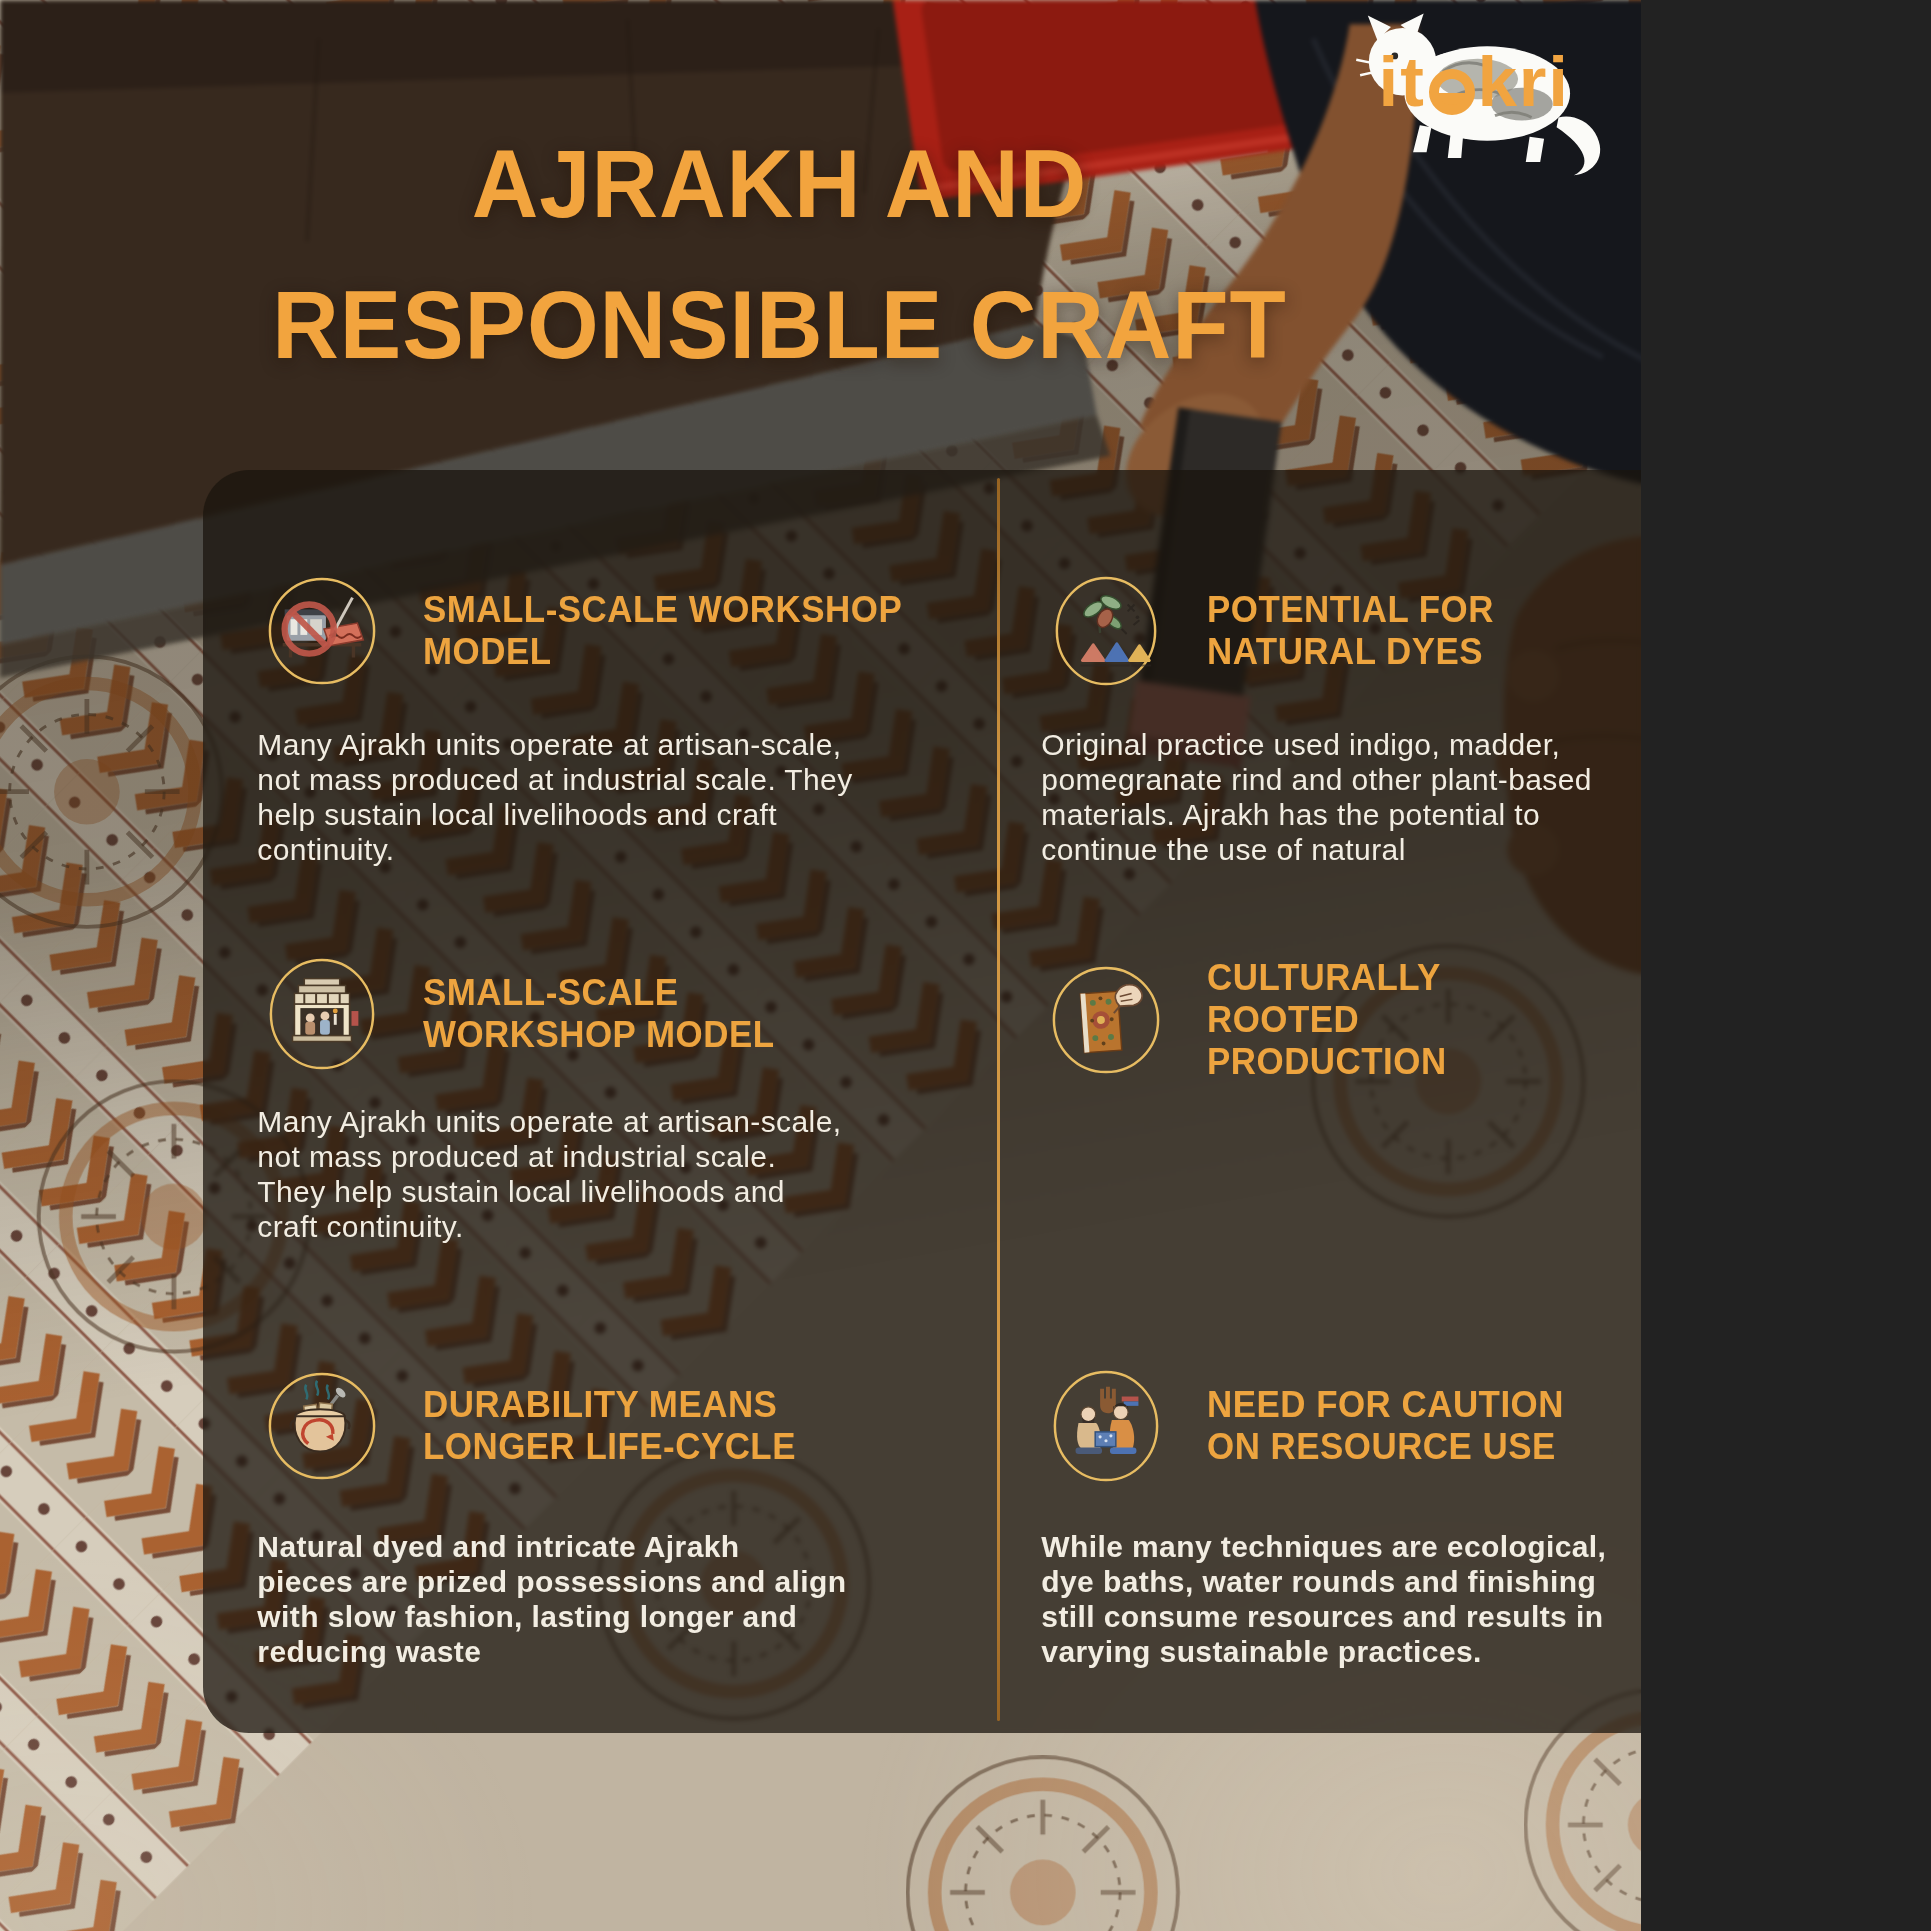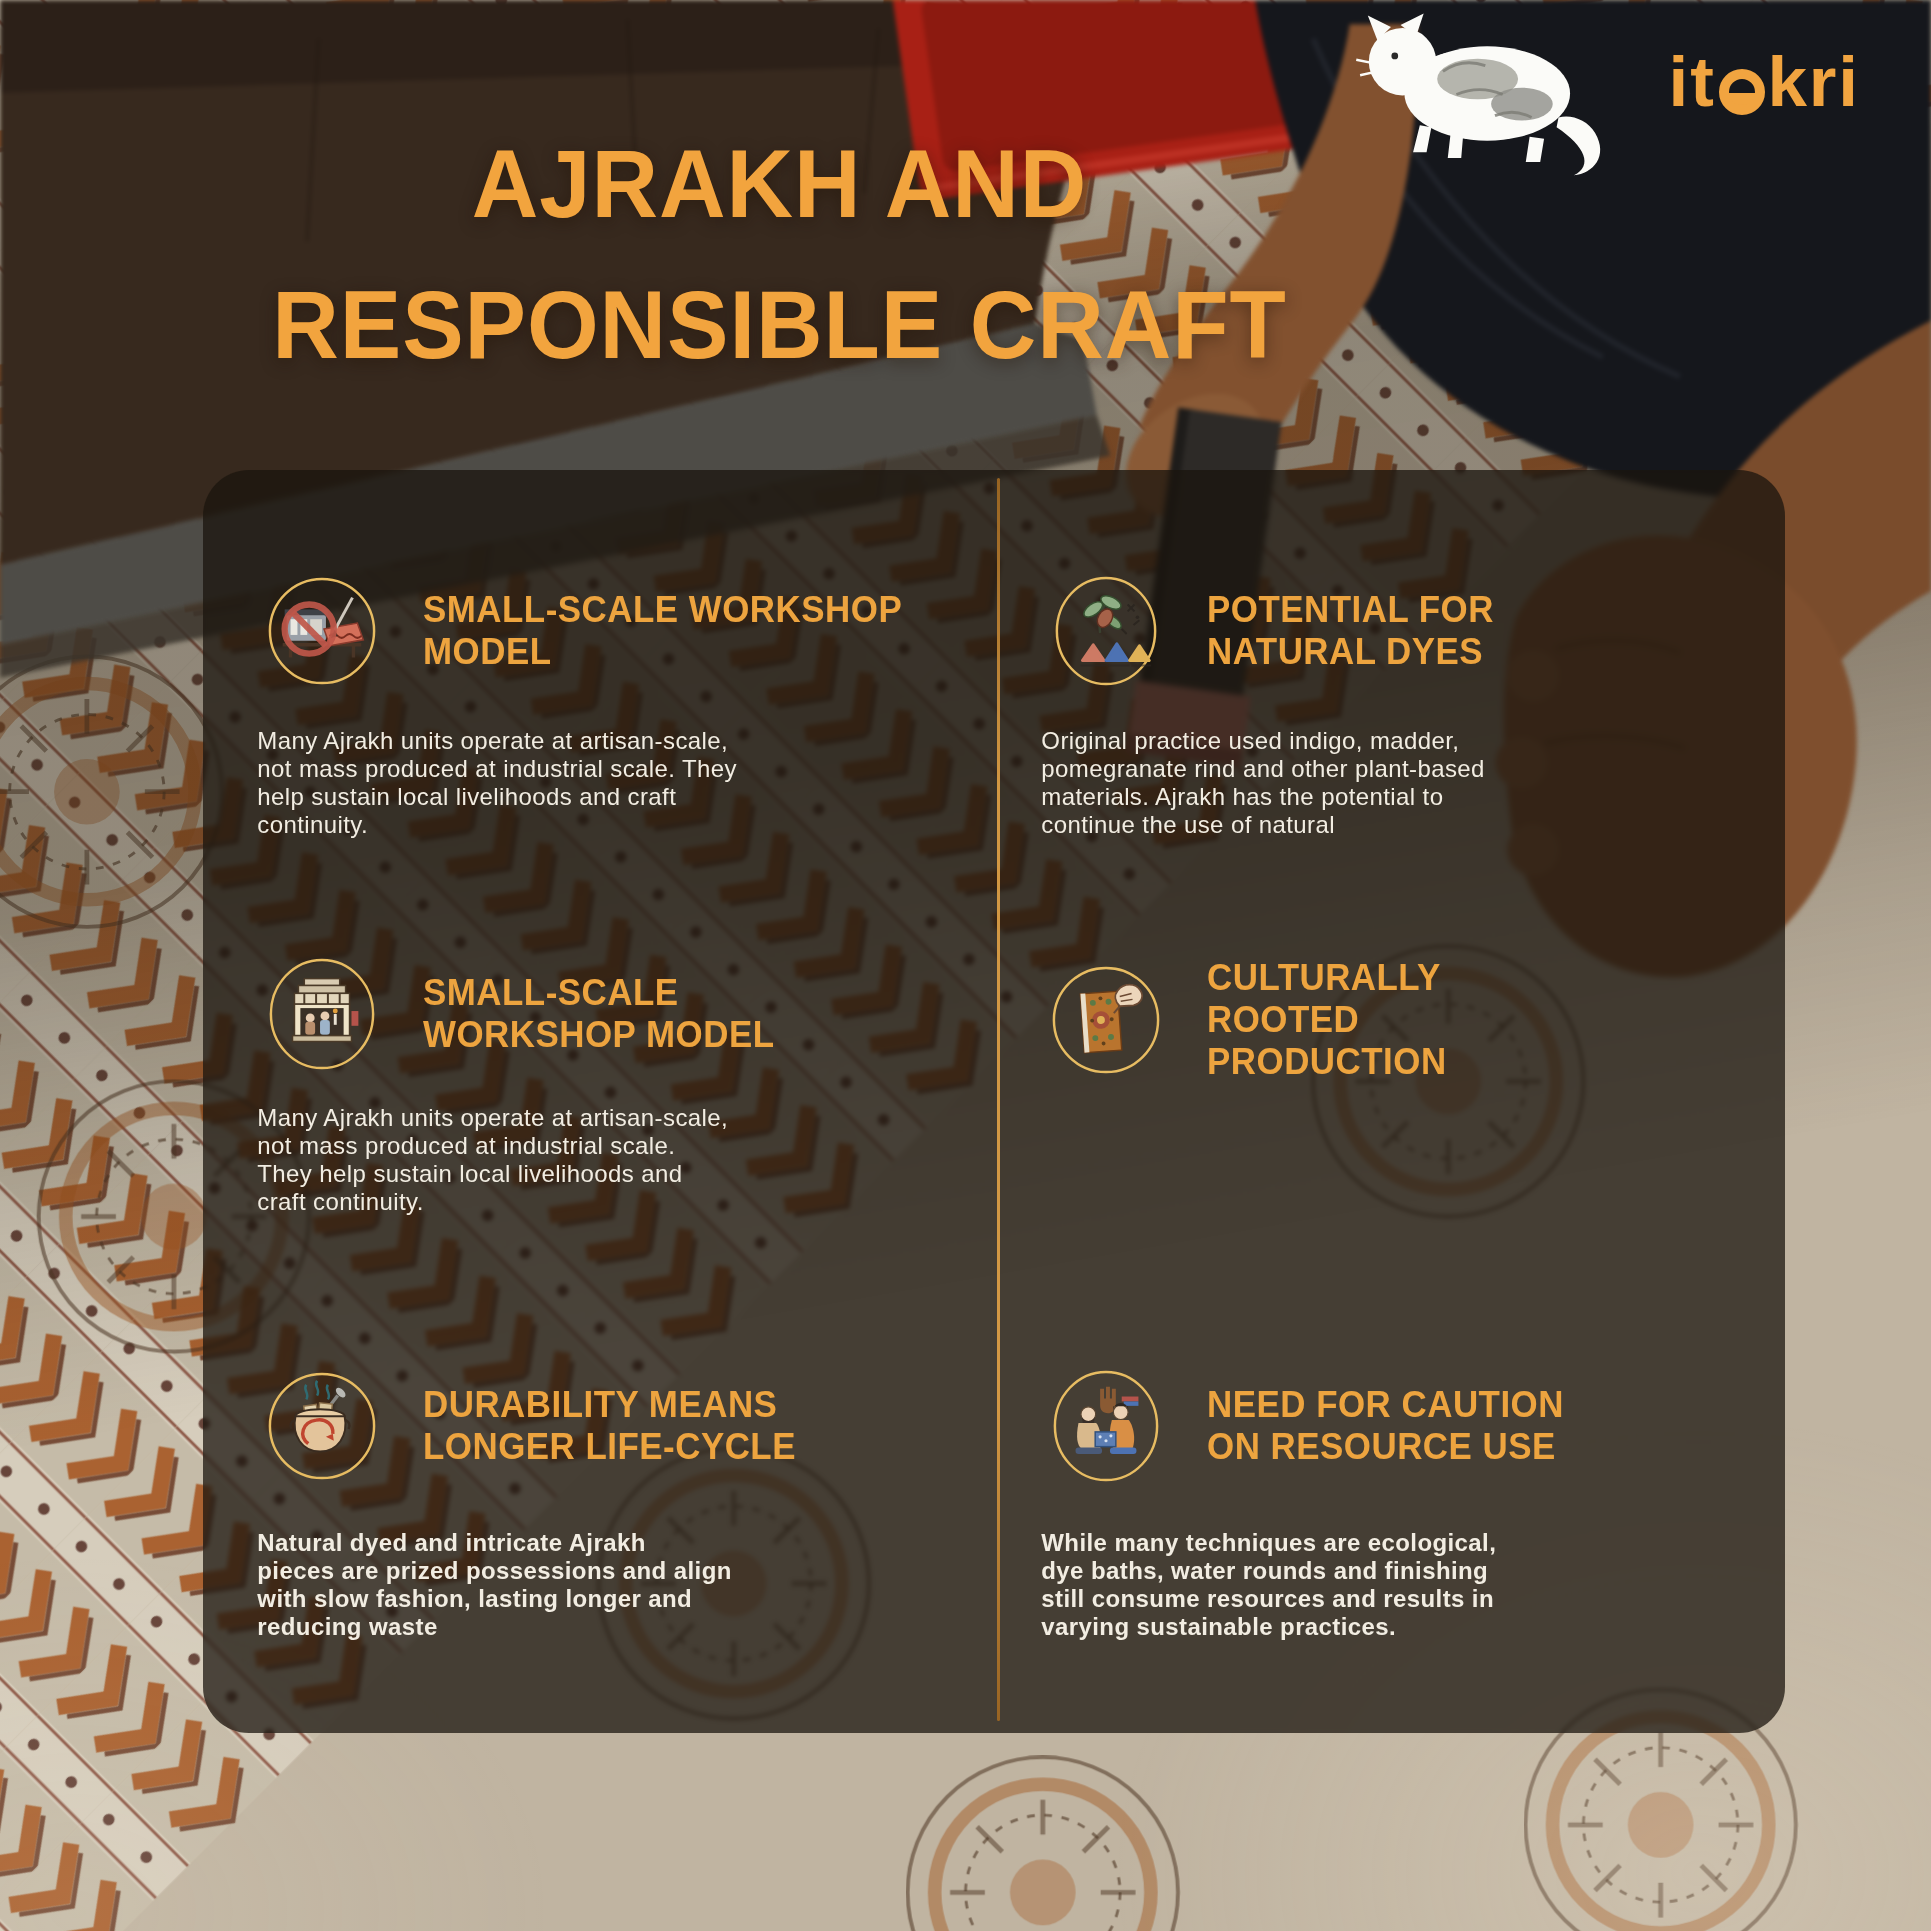--- a/index.html
+++ b/index.html
@@ -1,16 +1,16 @@
 <!DOCTYPE html>
 <html><head>
 <meta charset="utf-8">
 <style>
   html,body{margin:0;padding:0;background:#222;}
-  #canvas{position:relative;width:1931px;height:1931px;overflow:hidden;
+  #canvas{position:relative;width:1641px;height:1931px;overflow:hidden;
     background:#bdafa0;font-family:"Liberation Sans",sans-serif;}
   .abs{position:absolute;}
   svg{display:block;}
 
   
   #fabric-svg{position:absolute;inset:0;}
   #shade-1{position:absolute;inset:0;pointer-events:none;background:
     linear-gradient(170deg, rgba(26,20,12,0) 10%, rgba(36,28,17,.40) 25%,
       rgba(40,31,19,.38) 40%, rgba(30,24,14,.14) 53%, rgba(0,0,0,0) 64%),
     radial-gradient(ellipse 946px 734px at 88% 97%, rgba(255,243,222,.20), rgba(0,0,0,0) 62%),
@@ -42,21 +42,21 @@
     grid-template-columns:1fr 1fr;grid-template-rows:355px 384px 1fr;
     padding-top:104px;box-sizing:border-box;gap:28px;}
   .cell{padding-left:62px;box-sizing:border-box;}
   .cell.right{padding-left:41px;}
   .head{display:flex;align-items:center;gap:44px;}
   .icon{width:114px;height:114px;flex:0 0 auto;}
   .heading{color:#EDA43F;font-size:36px;font-weight:bold;line-height:1.16;
     letter-spacing:0.5px;white-space:pre-line;transform:scaleX(.97);
     transform-origin:left center;}
   .body{margin-top:39px;margin-left:-7.7px;max-width:753px;color:#F2EDE2;
-    font-size:24px;line-height:1.17;letter-spacing:0.4px;white-space:pre-line;}
+    font-size:30px;line-height:1.17;letter-spacing:0.4px;white-space:pre-line;}
   .row2 .body{margin-top:33px;}
   .row3 .body{margin-top:46px;font-weight:bold;}
 </style>
 </head>
 <body>
 
 <div id="canvas">
 
   <svg id="fabric-svg" width="1931" height="1931" viewBox="0 0 2000 2000">
     <defs>

